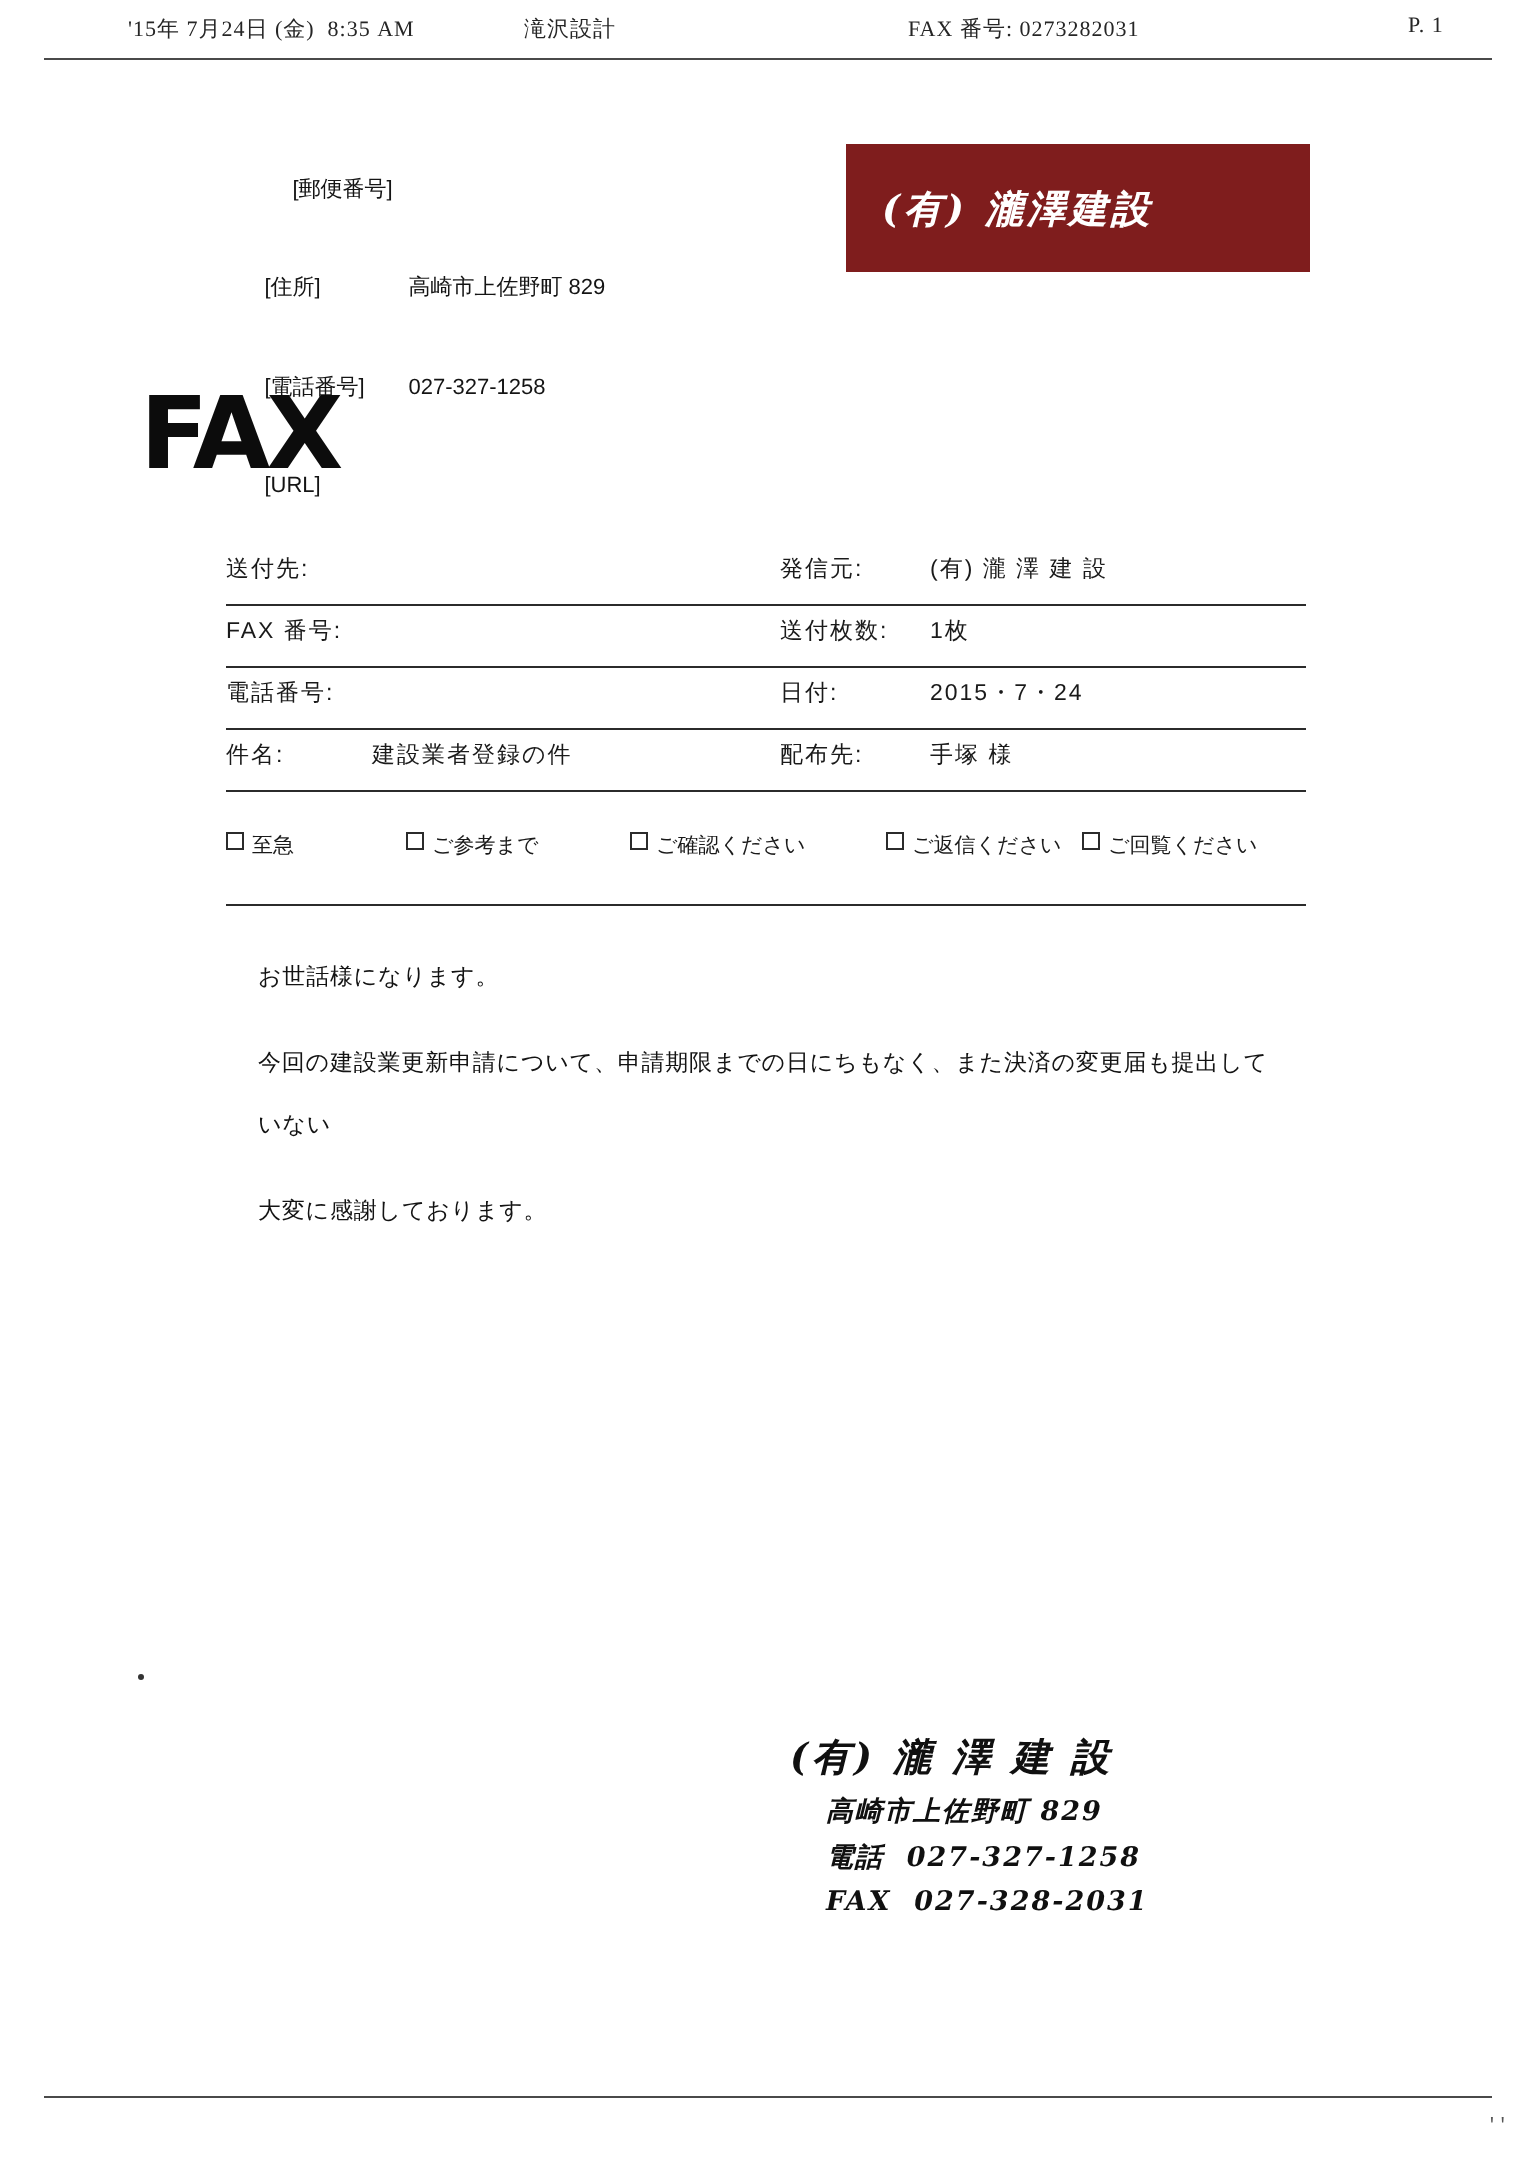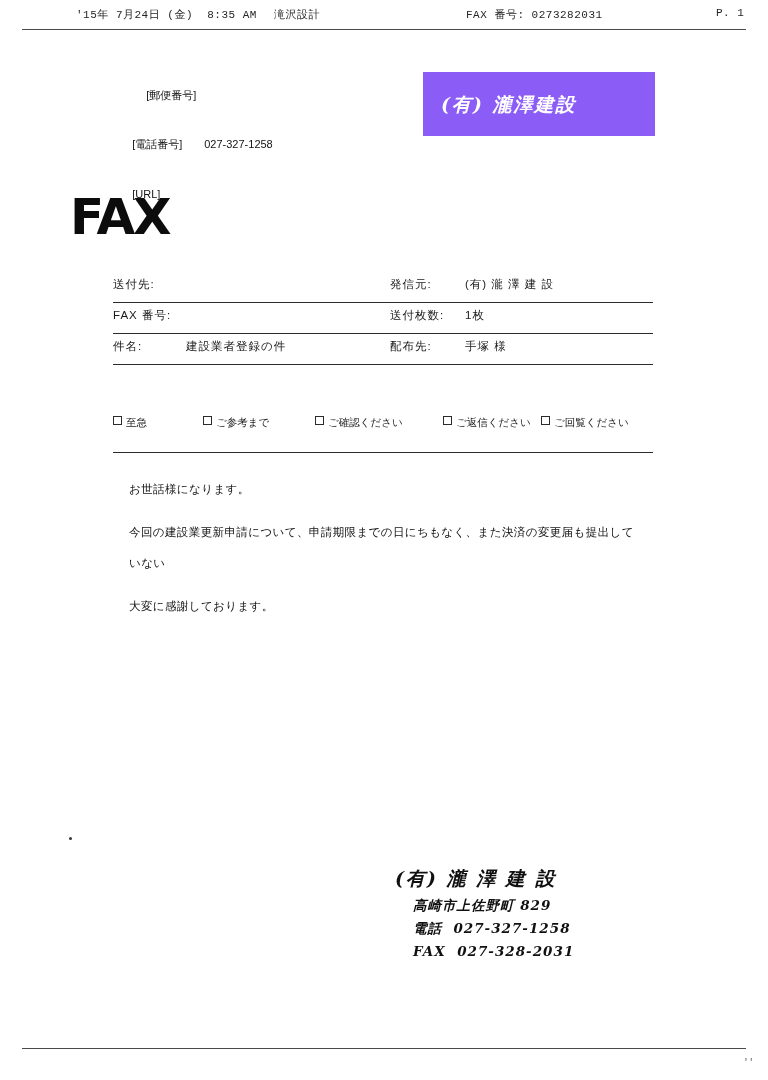--- a/index.html
+++ b/index.html
@@ -13,24 +13,24 @@
     position: relative;
     font-family: "Liberation Sans", sans-serif;
     color: #1a1a1a;
     overflow: hidden;
   }
 
   
   .fax-strip {
     position: absolute;
     top: 0;
-    left: 16px;
+    left: 4px;
     width: 736px;
     height: 26px;
-    font-family: Liberation Mono, monospace;
+    font-family: Liberation Serif, serif;
     font-size: 11px;
     color: #262626;
     letter-spacing: 0.5px;
   }
   .fax-strip .fs-left {
     position: absolute;
     left: 60px;
     top: 7px;
     white-space: pre;
   }
@@ -97,21 +97,21 @@
     margin-left: 14px;
   }
 
   
   .logo-box {
     position: absolute;
     left: 423px;
     top: 72px;
     width: 232px;
     height: 64px;
-    background: #8b5cf6;
+    background: #7f1d1d;
   }
   .logo-box .lb-text {
     position: absolute;
     left: 18px;
     top: 20px;
     color: #ffffff;
     font-family: "DejaVu Serif", serif;
     font-weight: bold;
     font-style: italic;
     font-size: 19px;
@@ -269,20 +269,23 @@
   <span class="fs-right">FAX 番号: 0273282031</span>
   <span class="fs-page">P. 1</span>
 </div>
 <div class="rule-top"></div>
 
 <div class="sender-block">
   <div class="sb-row">
     <span class="sb-label sb-first">[郵便番号]</span><span></span>
   </div>
   <div class="sb-row">
+    <span class="sb-label">[住所]</span><span>高崎市上佐野町 829</span>
+  </div>
+  <div class="sb-row">
     <span class="sb-label">[電話番号]</span><span>027-327-1258</span>
   </div>
   <div class="sb-row">
     <span class="sb-label">[URL]</span><span></span>
   </div>
 </div>
 
 <div class="logo-box">
   <span class="lb-text">(有) 瀧澤建設</span>
 </div>
@@ -298,20 +301,27 @@
     <span class="hr"></span>
   </div>
   <div class="form-row">
     <span class="f-label">FAX 番号:</span>
     <span class="f-value"></span>
     <span class="f-label2">送付枚数:</span>
     <span class="f-value2">1枚</span>
     <span class="hr"></span>
   </div>
   <div class="form-row">
+    <span class="f-label">電話番号:</span>
+    <span class="f-value"></span>
+    <span class="f-label2">日付:</span>
+    <span class="f-value2">2015・7・24</span>
+    <span class="hr"></span>
+  </div>
+  <div class="form-row">
     <span class="f-label">件名:</span>
     <span class="f-value">建設業者登録の件</span>
     <span class="f-label2">配布先:</span>
     <span class="f-value2">手塚 様</span>
     <span class="hr"></span>
   </div>
 </div>
 
 <div class="check-row">
   <span class="check-item" style="left:0px;">

